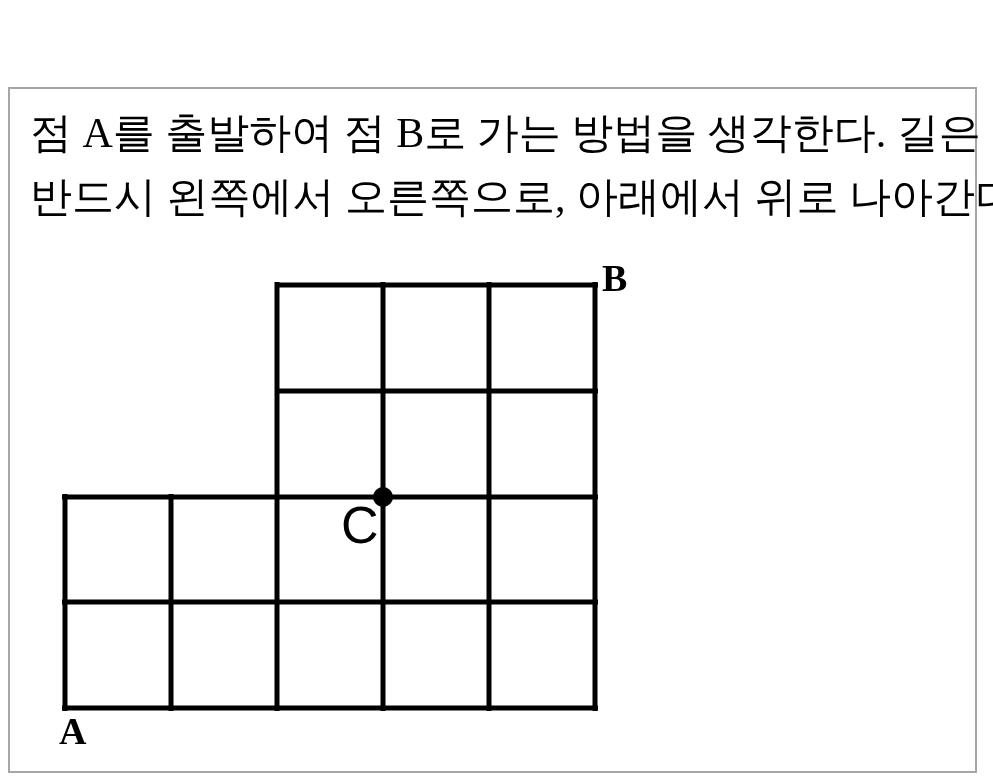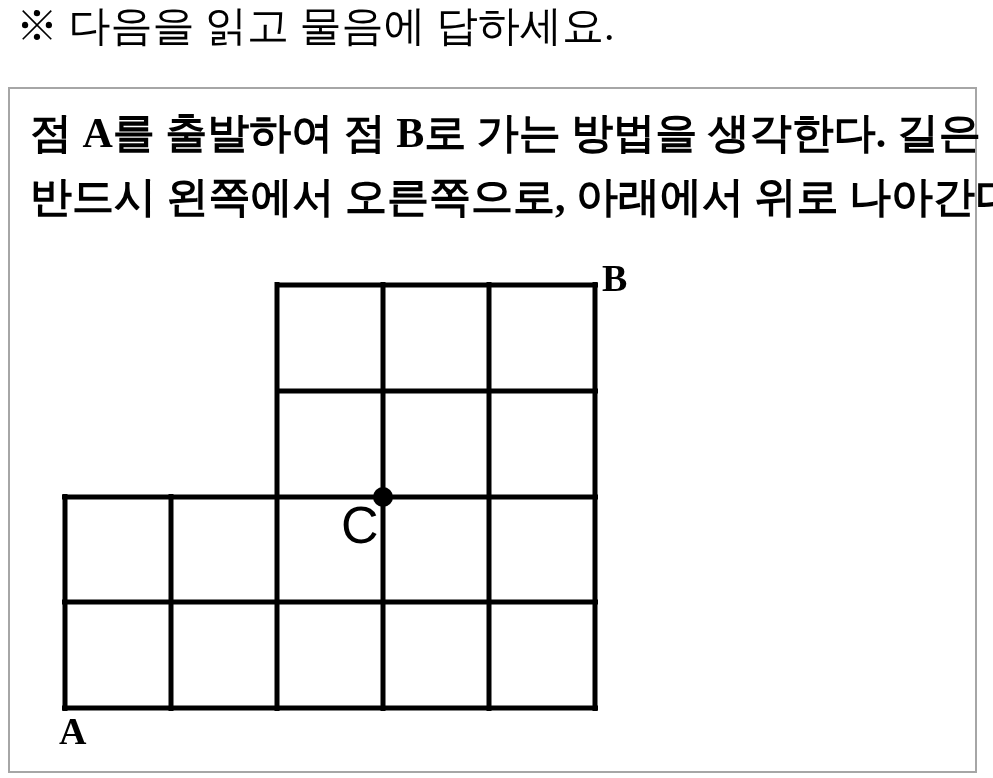--- a/index.html
+++ b/index.html
@@ -30,21 +30,20 @@
     border: 2px solid #a6a6a6;
     background: #ffffff;
     box-sizing: border-box;
   }
   .problem-line {
     position: absolute;
     left: 30px;
     font-size: 42px;
     line-height: 1;
     white-space: nowrap;
-    font-weight: bold;
   }
   .problem-line.l1 { top: 112px; }
   .problem-line.l2 { top: 176px; }
   .grid-svg {
     position: absolute;
     left: 0;
     top: 0;
     width: 993px;
     height: 778px;
   }
@@ -59,21 +58,20 @@
     font-weight: normal;
     font-size: 52px;
     fill: #000000;
   }
 </style>
 </head>
 <body>
 
 <div class="page">
 
-  <div class="instruction">※ 다음을 읽고 물음에 답하세요.</div>
 
   <div class="problem-box"></div>
 
   <div class="problem-line l1">점 A를 출발하여 점 B로 가는 방법을 생각한다. 길은</div>
 
   <div class="problem-line l2">반드시 왼쪽에서 오른쪽으로, 아래에서 위로 나아간다.</div>
 
   <svg class="grid-svg" viewBox="0 0 993 778" xmlns="http://www.w3.org/2000/svg">
       <line x1="275" y1="285" x2="598" y2="285" stroke="#000000" stroke-width="5"></line>
       <line x1="275" y1="391" x2="598" y2="391" stroke="#000000" stroke-width="5"></line>

